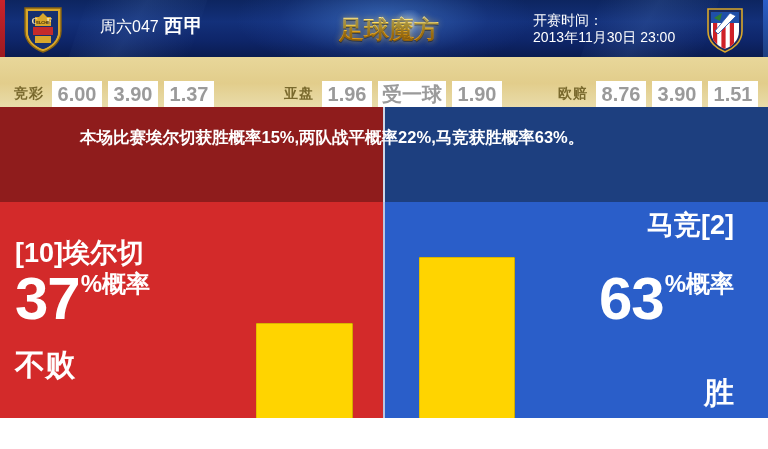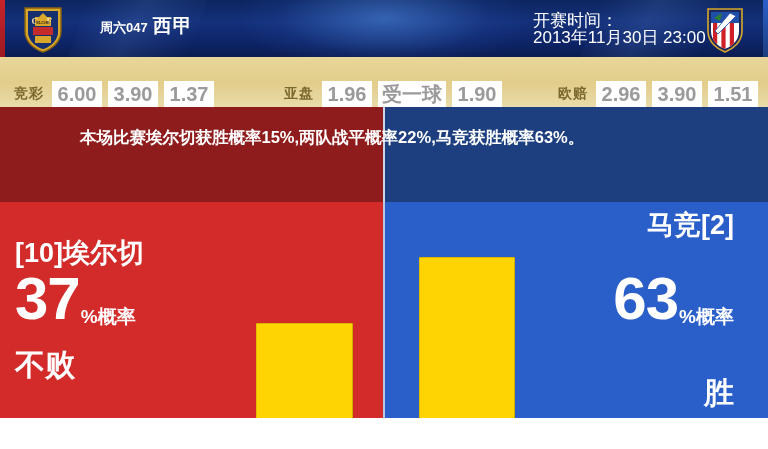--- a/index.html
+++ b/index.html
@@ -42,21 +42,21 @@
   
   .crest{position:absolute;top:4px;width:50px;height:50px;}
   .crest.left{left:18px;}
   .crest.right{left:700px;}
 
   .match-info{
     position:absolute;left:100px;top:13px;
     color:#ffffff;white-space:nowrap;
     display:flex;align-items:baseline;gap:5px;
   }
-  .match-round{font-size:13px;font-weight:bold;letter-spacing:0px;text-align:center;}
+  .match-round{font-size:16px;font-weight:normal;letter-spacing:0px;text-align:center;}
   .match-league{font-size:19px;font-weight:bold;letter-spacing:1px;}
 
   .brand-logo{
     position:absolute;left:328px;top:10px;width:122px;height:38px;
     display:flex;align-items:center;justify-content:center;
   }
   .brand-text{
     font-size:25px;font-weight:bold;letter-spacing:0px;
     background:linear-gradient(180deg,#fff3b0 0%,#ffd84d 38%,#f0a817 62%,#cf8508 100%);
     -webkit-background-clip:text;background-clip:text;color:transparent;
@@ -65,21 +65,21 @@
     white-space:nowrap;
   }
   .brand-star{
     position:absolute;left:64px;top:0px;width:34px;height:28px;
     background:radial-gradient(circle at 50% 50%, rgba(255,255,255,.85) 0%, rgba(180,215,255,.35) 30%, rgba(255,255,255,0) 70%);
     pointer-events:none;
   }
 
   .kickoff{
     position:absolute;left:533px;top:12px;
-    color:#ffffff;font-size:17px;line-height:17px;white-space:nowrap;
+    color:#ffffff;font-size:14px;line-height:17px;white-space:nowrap;
   }
 
   
   .odds-bar{
     position:absolute;left:0;top:57px;width:768px;height:50px;
     background:linear-gradient(180deg,#e8d79a 0%,#e2cd8b 52%,#e9dcaa 100%);
     display:flex;align-items:flex-end;
   }
   .odds-group{display:flex;align-items:center;gap:6px;}
   .odds-group.g1{margin-left:14px;}
@@ -144,24 +144,24 @@
     display:flex;flex-direction:column;justify-content:center;
   }
   .side.left{left:15px;width:230px;align-items:flex-start;text-align:left;}
   .side.right{left:504px;width:230px;align-items:flex-end;text-align:right;gap:28px;}
 
   .team-name{
     font-size:27px;font-weight:bold;line-height:34px;letter-spacing:0px;
     white-space:nowrap;
   }
   .pct-row{
-    display:flex;align-items:flex-end;white-space:nowrap;margin-top:-2px;
+    display:flex;align-items:flex-start;white-space:nowrap;margin-top:-2px;
   }
   .pct-num{font-size:60px;font-weight:bold;line-height:62px;letter-spacing:-1px;}
-  .pct-suffix{font-size:19px;font-weight:bold;margin-left:1px;}
+  .pct-suffix{font-size:24px;font-weight:bold;margin-left:1px;}
   .outcome{
     font-size:30px;font-weight:bold;line-height:38px;margin-top:16px;
     white-space:nowrap;
   }
 
   
   .footer{
     position:absolute;left:0;top:418px;width:768px;height:31px;
     background:linear-gradient(180deg,#0c2464 0%,#0d2a70 40%,#081a4d 100%);
     display:flex;align-items:center;justify-content:center;
@@ -200,20 +200,24 @@
         <text x="34" y="20" font-family="Liberation Serif, serif" font-size="9" font-weight="bold" fill="#f2e3b0" text-anchor="end">F</text>
         <text x="25" y="19.5" font-family="Liberation Sans, sans-serif" font-size="4" font-weight="bold" fill="#3b2a06" text-anchor="middle">ELCHE</text>
       </svg>
     </div>
 
     <div class="match-info">
       <span class="match-round">周六047</span>
       <span class="match-league">西甲</span>
     </div>
 
+    <div class="brand-logo">
+      <div class="brand-star"></div>
+      <span class="brand-text">足球魔方</span>
+    </div>
 
     <div class="kickoff">
       <div>开赛时间：</div>
       <div>2013年11月30日 23:00</div>
     </div>
 
     <div class="crest right">
       <svg width="50" height="50" viewBox="0 0 50 50">
         <path d="M8 5 H42 V27 C42 38 33 45 25 48 C17 45 8 38 8 27 Z" fill="#1b2a5e" stroke="#d8a72b" stroke-width="1.6"></path>
         <clipPath id="atmShield">
@@ -243,21 +247,21 @@
 
     <div class="odds-group g2">
       <span class="odds-label">亚盘</span>
       <span class="odds-cell">1.96</span>
       <span class="odds-cell wide">受一球</span>
       <span class="odds-cell">1.90</span>
     </div>
 
     <div class="odds-group g3">
       <span class="odds-label">欧赔</span>
-      <span class="odds-cell">2.96</span>
+      <span class="odds-cell">8.76</span>
       <span class="odds-cell">3.90</span>
       <span class="odds-cell">1.51</span>
     </div>
   </div>
 
   <div class="banner">
     <div class="banner-l"></div>
     <div class="banner-r"></div>
   </div>
   <div class="banner-divider"></div>

